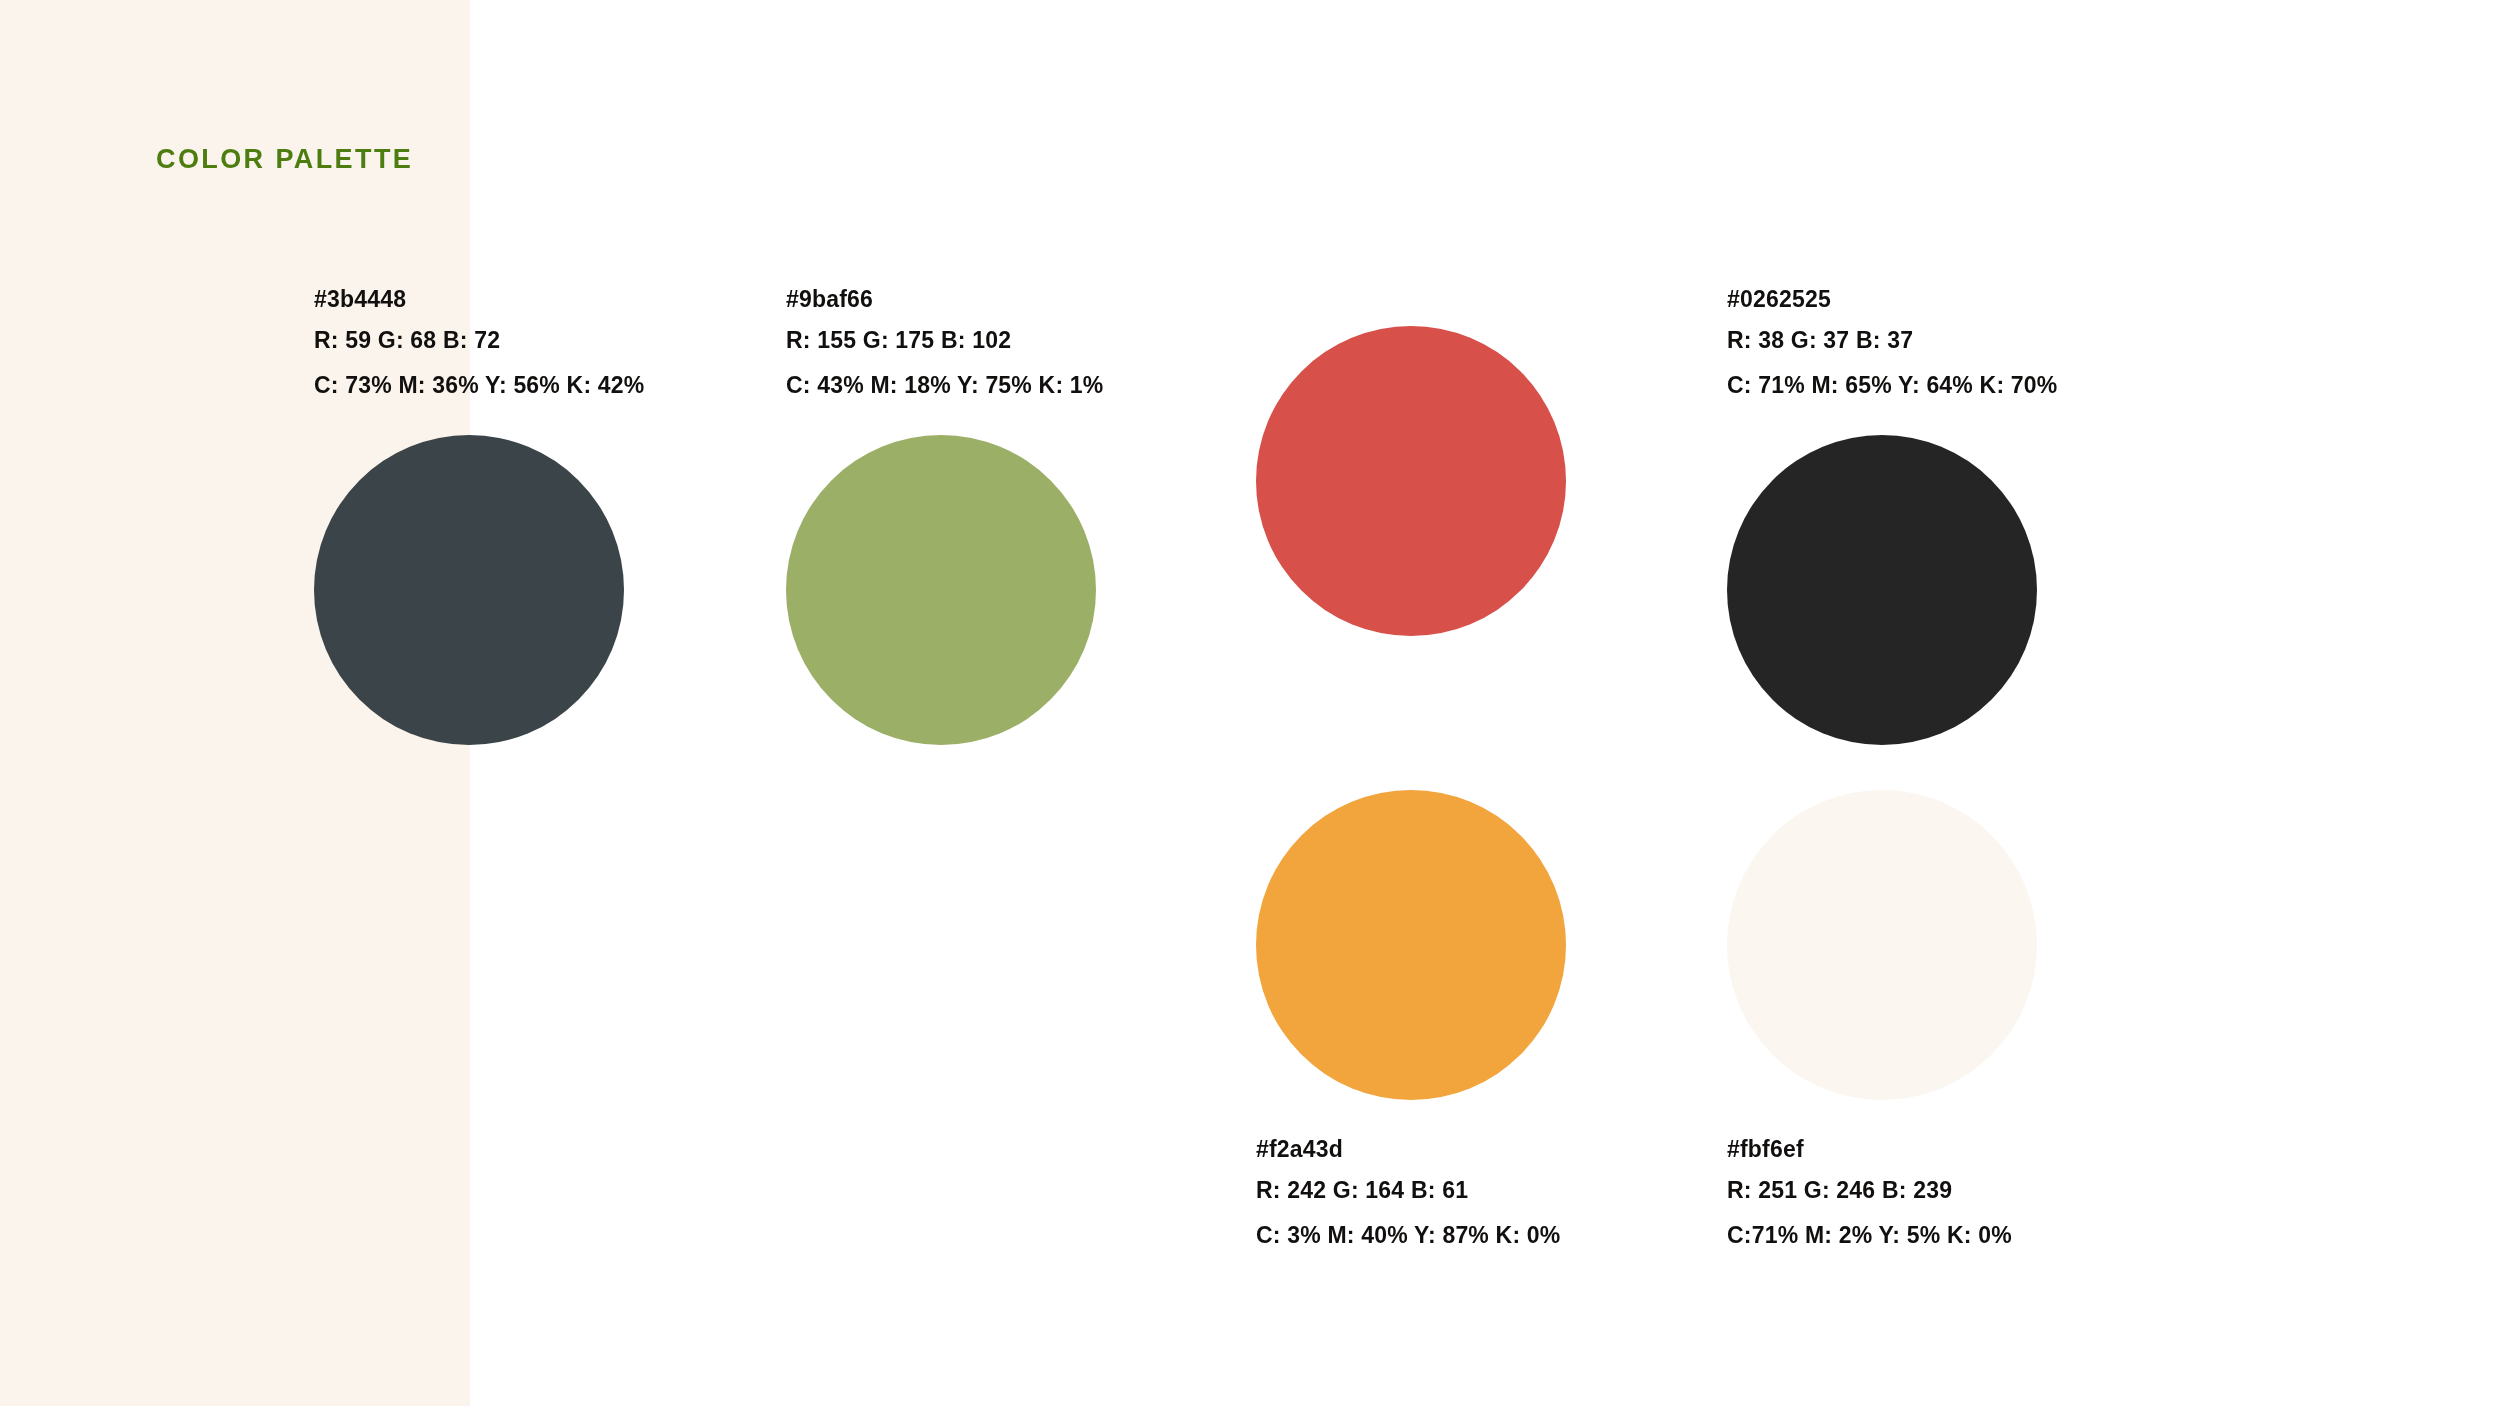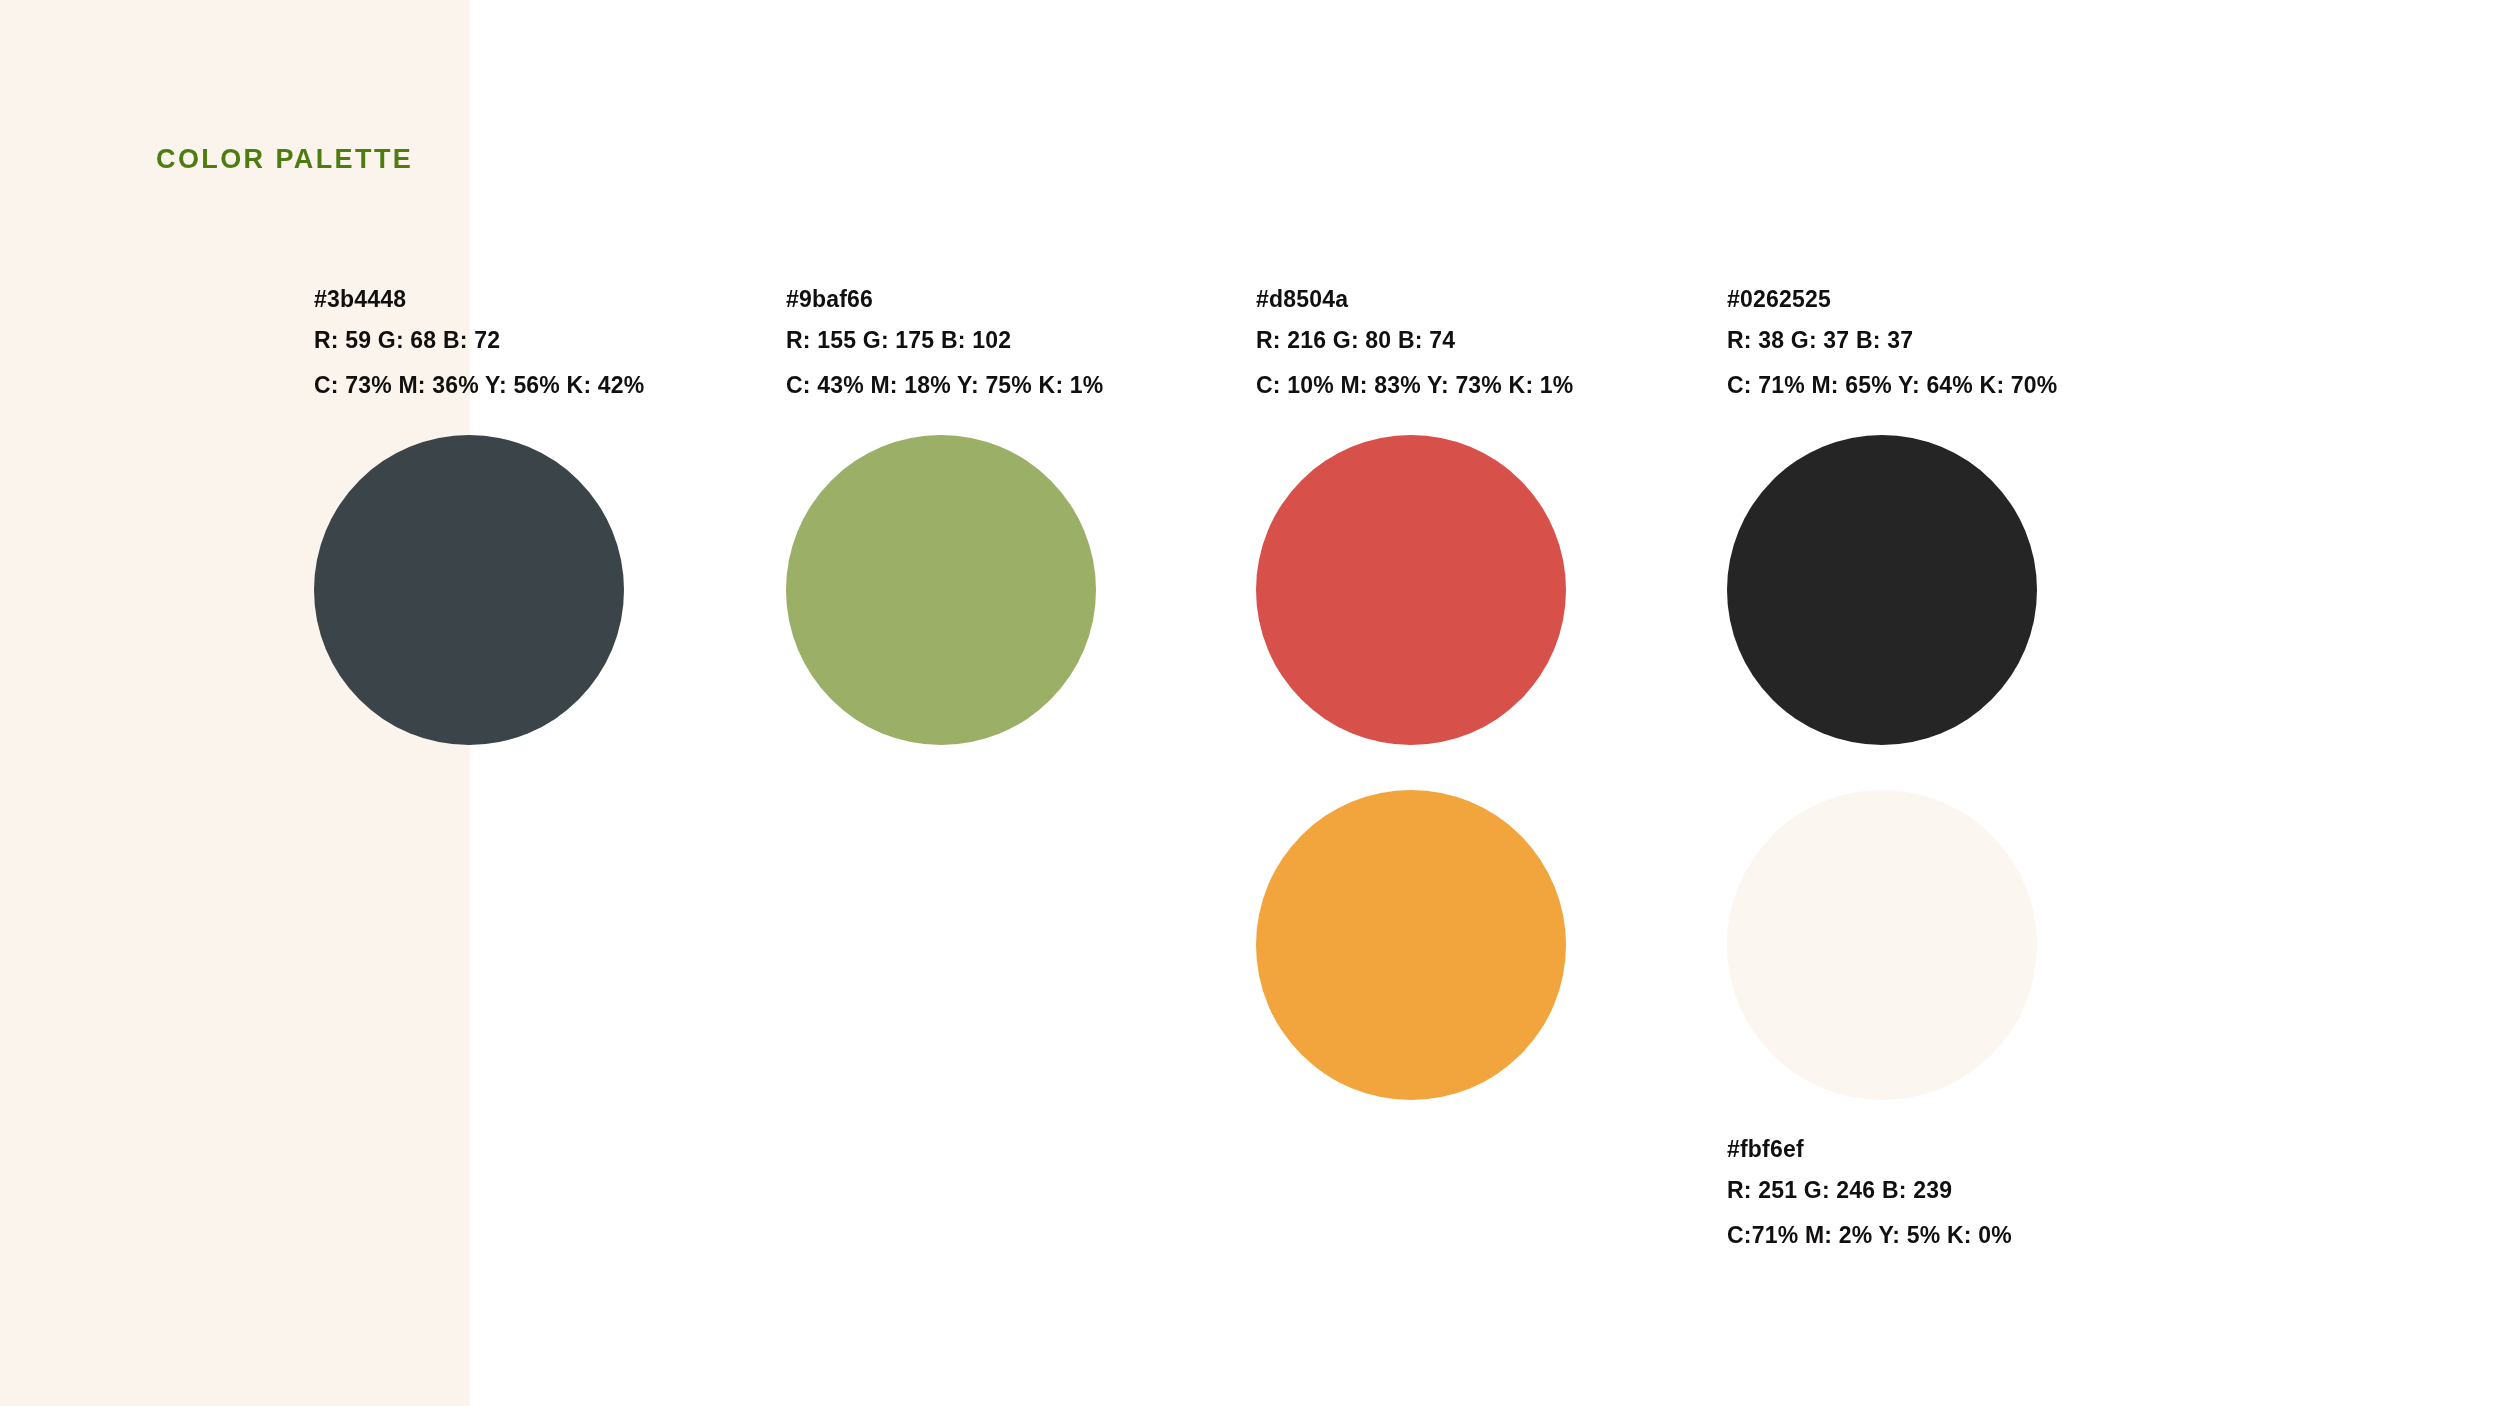--- a/index.html
+++ b/index.html
@@ -116,37 +116,37 @@
     </div>
     <div class="swatch swatch-top col-1">
       <div class="swatch-info">
         <div class="swatch-hex">#9baf66</div>
         <div class="swatch-rgb">R: 155 G: 175 B: 102</div>
         <div class="swatch-cmyk">C: 43% M: 18% Y: 75% K: 1%</div>
       </div>
       <div class="swatch-circle" style="background: rgb(155, 175, 102);"></div>
     </div>
     <div class="swatch swatch-top col-2">
-      <div class="swatch-info">
-        <div class="swatch-hex">#d8504a</div>
-        <div class="swatch-rgb">R: 216 G: 80 B: 74</div>
-        <div class="swatch-cmyk">C: 10% M: 83% Y: 73% K: 1%</div>
-      </div>
       <div class="swatch-circle" style="background: rgb(216, 80, 74);"></div>
     </div>
     <div class="swatch swatch-top col-3">
       <div class="swatch-info">
         <div class="swatch-hex">#0262525</div>
         <div class="swatch-rgb">R: 38 G: 37 B: 37</div>
         <div class="swatch-cmyk">C: 71% M: 65% Y: 64% K: 70%</div>
       </div>
       <div class="swatch-circle" style="background: rgb(38, 37, 37);"></div>
     </div>
     <div class="swatch swatch-bottom col-2">
       <div class="swatch-circle" style="background: rgb(242, 164, 61);"></div>
+      <div class="swatch-info">
+        <div class="swatch-hex">#f2a43d</div>
+        <div class="swatch-rgb">R: 242 G: 164 B: 61</div>
+        <div class="swatch-cmyk">C: 3% M: 40% Y: 87% K: 0%</div>
+      </div>
     </div>
     <div class="swatch swatch-bottom col-3">
       <div class="swatch-circle" style="background: rgb(251, 246, 239);"></div>
       <div class="swatch-info">
         <div class="swatch-hex">#fbf6ef</div>
         <div class="swatch-rgb">R: 251 G: 246 B: 239</div>
         <div class="swatch-cmyk">C:71% M: 2% Y: 5% K: 0%</div>
       </div>
     </div>
   </div>

